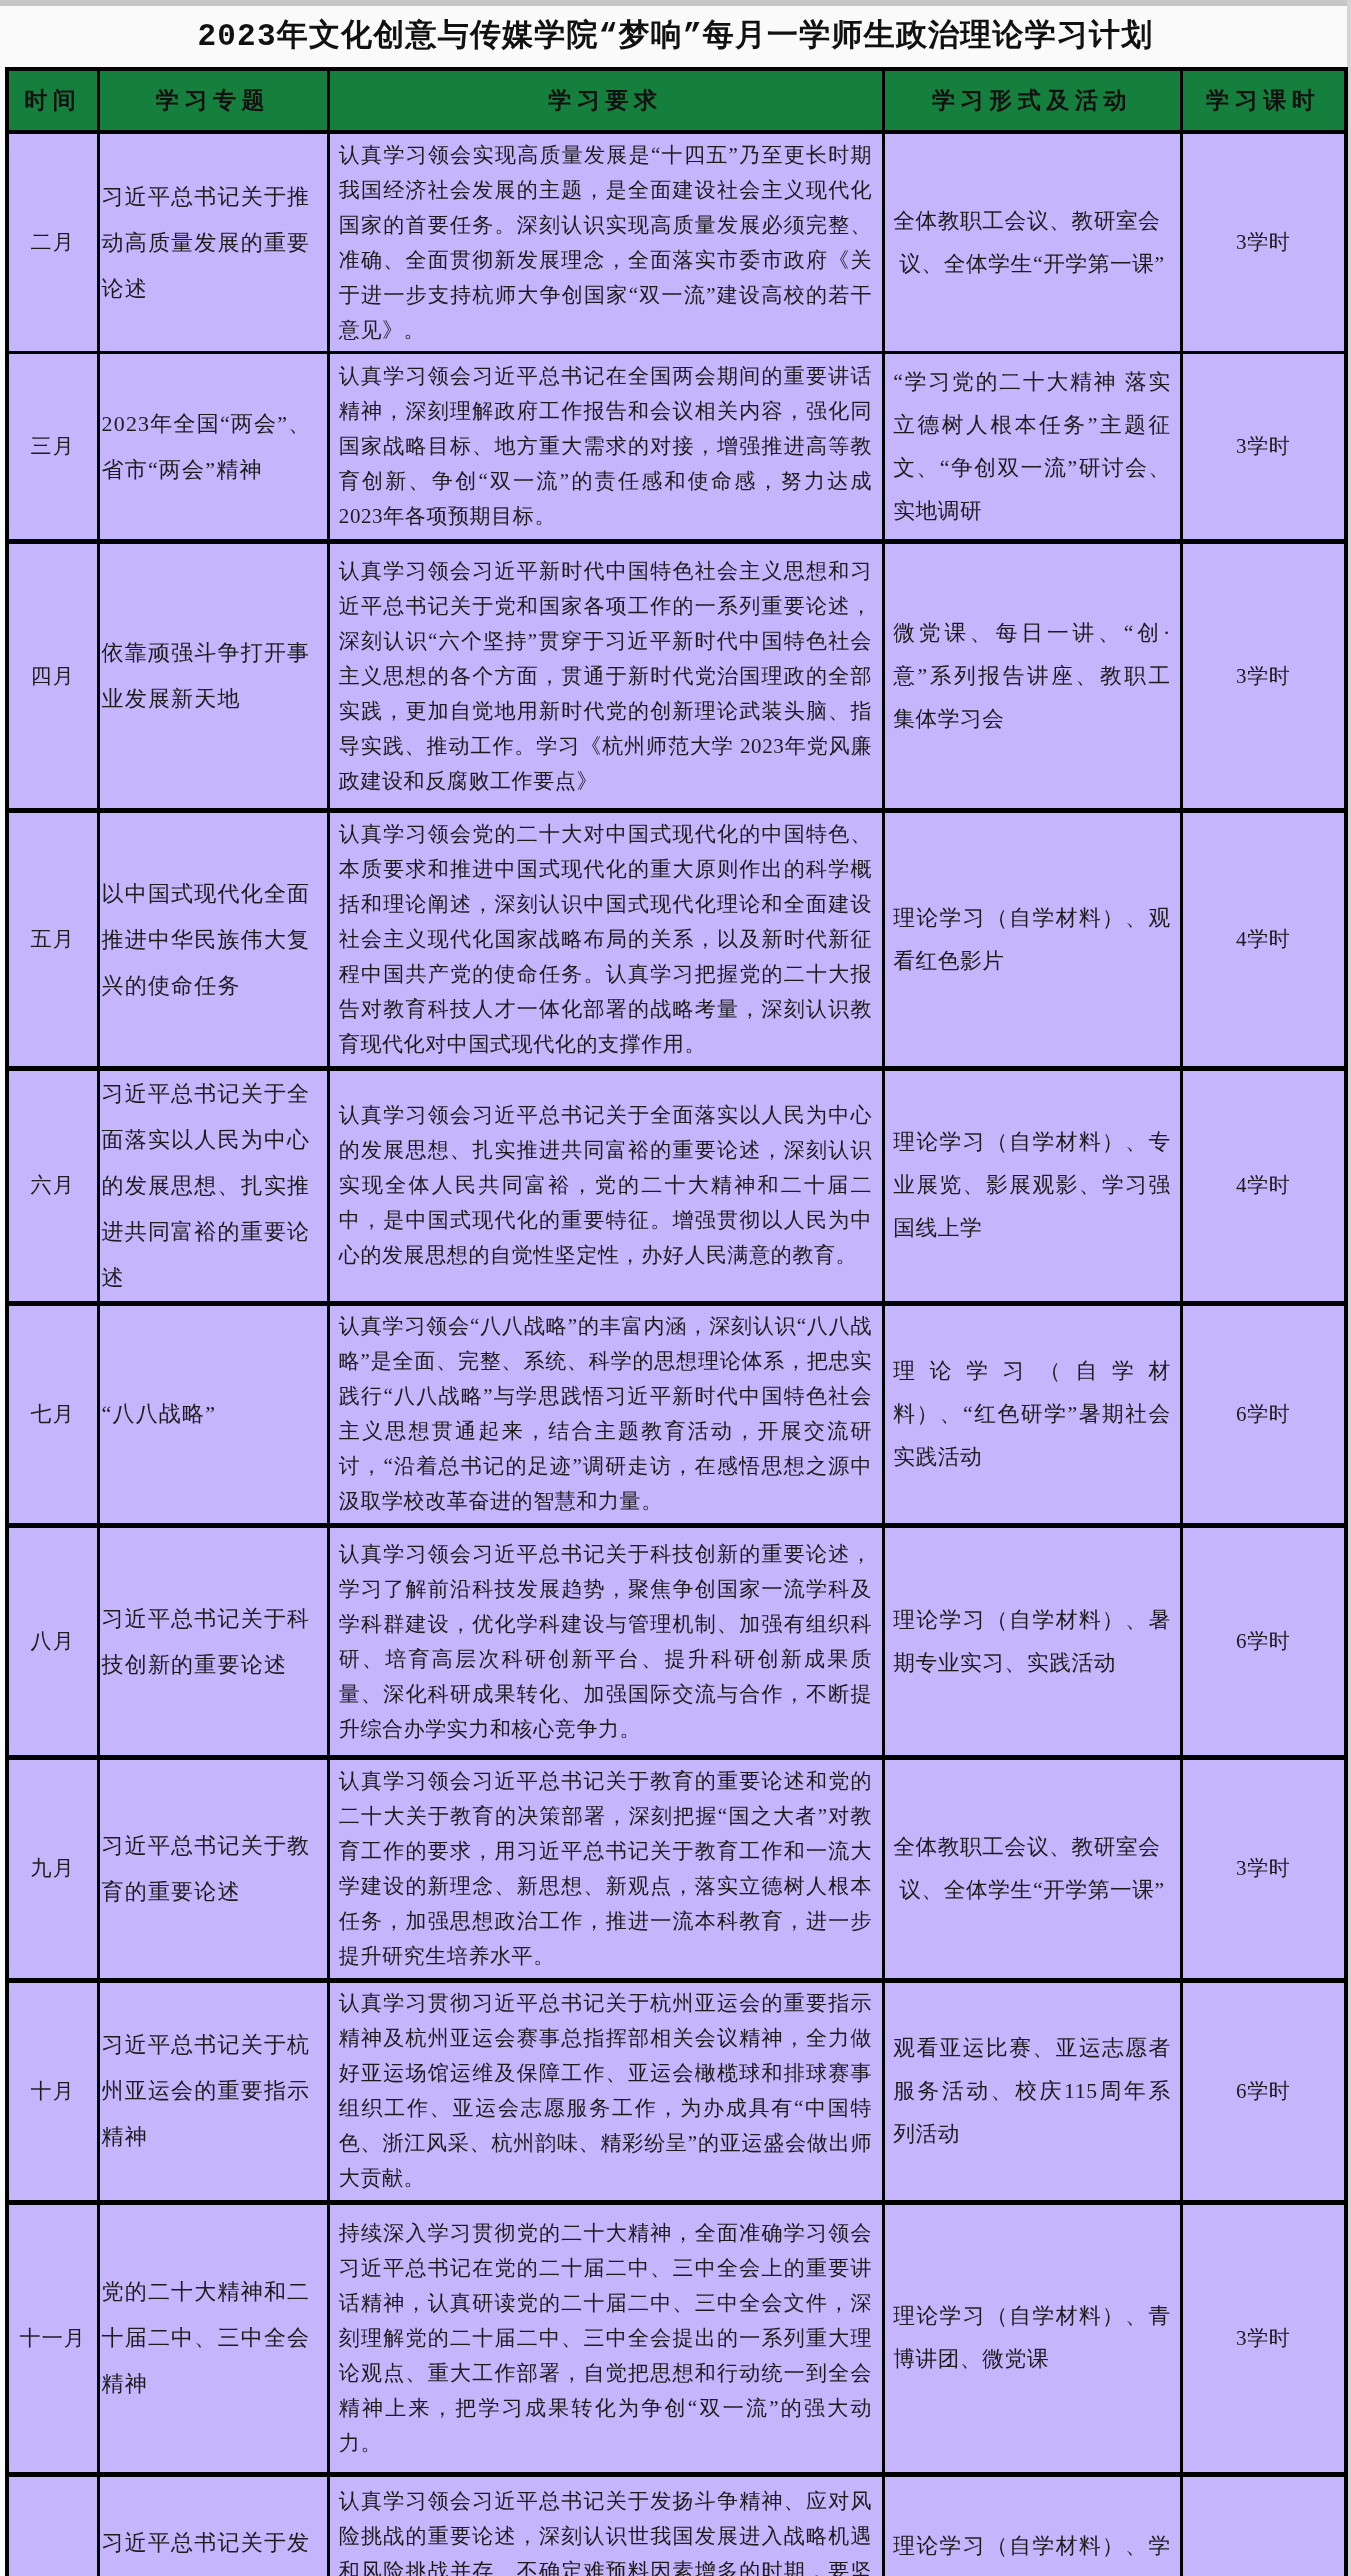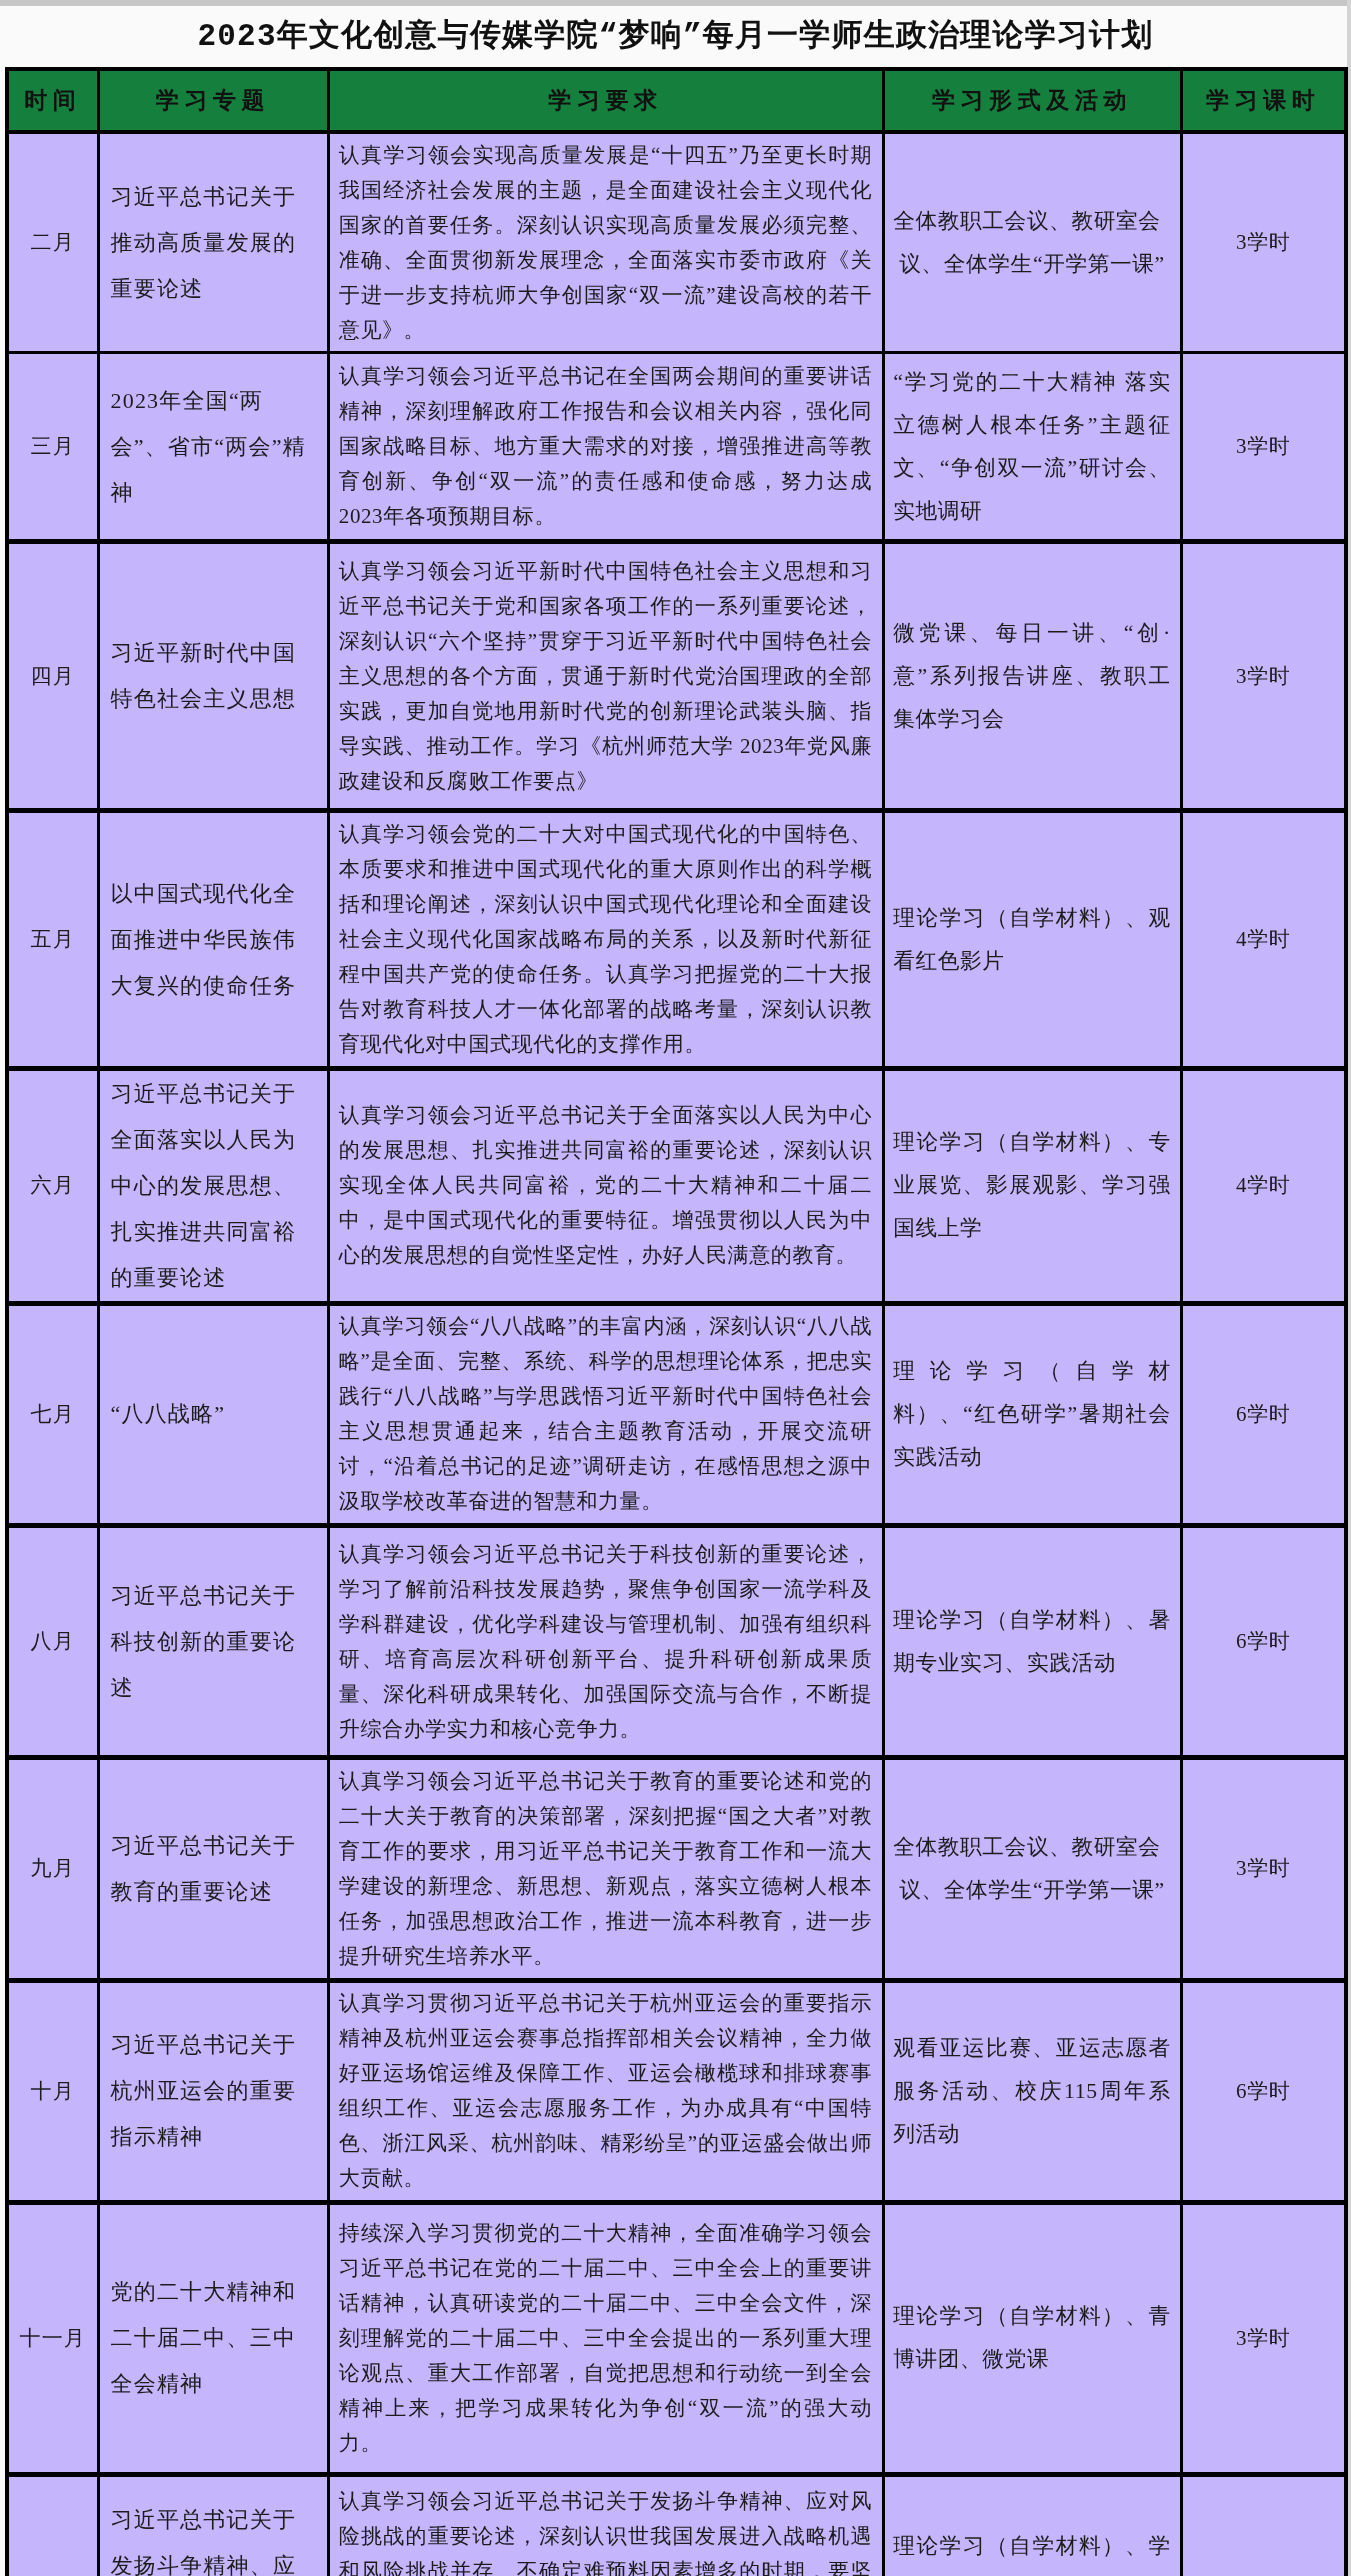--- a/index.html
+++ b/index.html
@@ -88,21 +88,21 @@
   td.c-month {
     text-align: center;
     letter-spacing: 1.2px;
     padding: 0 2.5px;
   }
   td.c-topic {
     text-align: left;
     font-size: 22px;
     line-height: 46px;
     letter-spacing: 1.2px;
-    padding: 0 11px;
+    padding: 0 2px;
   }
   td.c-req {
     text-align: justify;
     letter-spacing: 0.6px;
     line-height: 35px;
     padding: 3.7px 9.3px;
   }
   td.c-act {
     text-align: justify;
     font-size: 21.7px;
@@ -155,21 +155,21 @@
   </tr>
         <tr class="plan-row" style="height: 189px;">
     <td class="c-month">三月</td>
     <td class="c-topic">2023年全国“两会”、省市“两会”精神</td>
     <td class="c-req">认真学习领会习近平总书记在全国两会期间的重要讲话精神，深刻理解政府工作报告和会议相关内容，强化同国家战略目标、地方重大需求的对接，增强推进高等教育创新、争创“双一流”的责任感和使命感，努力达成2023年各项预期目标。</td>
     <td class="c-act">“学习党的二十大精神 落实立德树人根本任务”主题征文、“争创双一流”研讨会、实地调研</td>
     <td class="c-hours">3学时</td>
   </tr>
         <tr class="plan-row thick-top" style="height: 269px;">
     <td class="c-month">四月</td>
-    <td class="c-topic">习近平新时代中国特色社会主义思想</td>
+    <td class="c-topic">依靠顽强斗争打开事业发展新天地</td>
     <td class="c-req">认真学习领会习近平新时代中国特色社会主义思想和习近平总书记关于党和国家各项工作的一系列重要论述，深刻认识“六个坚持”贯穿于习近平新时代中国特色社会主义思想的各个方面，贯通于新时代党治国理政的全部实践，更加自觉地用新时代党的创新理论武装头脑、指导实践、推动工作。学习《杭州师范大学 2023年党风廉政建设和反腐败工作要点》</td>
     <td class="c-act">微党课、每日一讲、“创·意”系列报告讲座、教职工集体学习会</td>
     <td class="c-hours">3学时</td>
   </tr>
         <tr class="plan-row thick-top" style="height: 233px;">
     <td class="c-month">五月</td>
     <td class="c-topic">以中国式现代化全面推进中华民族伟大复兴的使命任务</td>
     <td class="c-req">认真学习领会党的二十大对中国式现代化的中国特色、本质要求和推进中国式现代化的重大原则作出的科学概括和理论阐述，深刻认识中国式现代化理论和全面建设社会主义现代化国家战略布局的关系，以及新时代新征程中国共产党的使命任务。认真学习把握党的二十大报告对教育科技人才一体化部署的战略考量，深刻认识教育现代化对中国式现代化的支撑作用。</td>
     <td class="c-act">理论学习（自学材料）、观看红色影片</td>
     <td class="c-hours">4学时</td>

